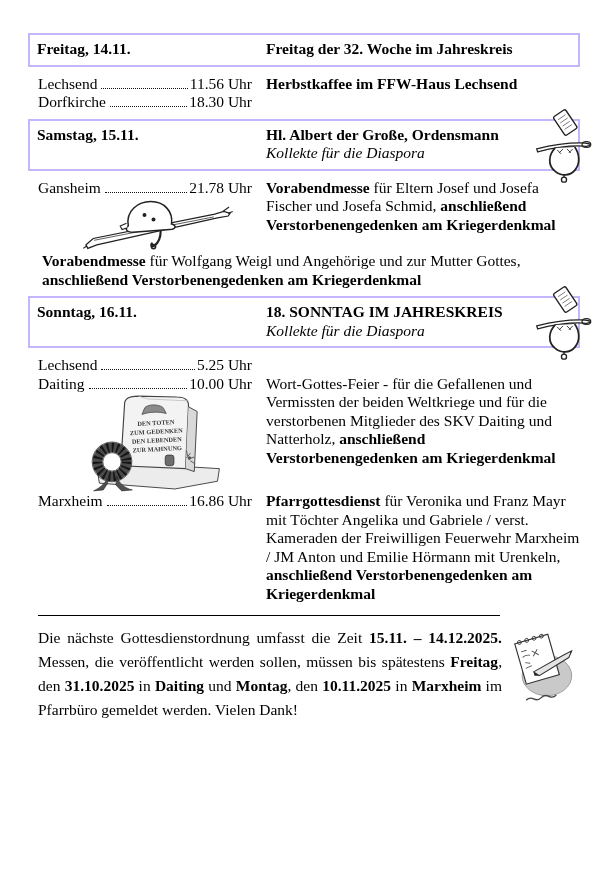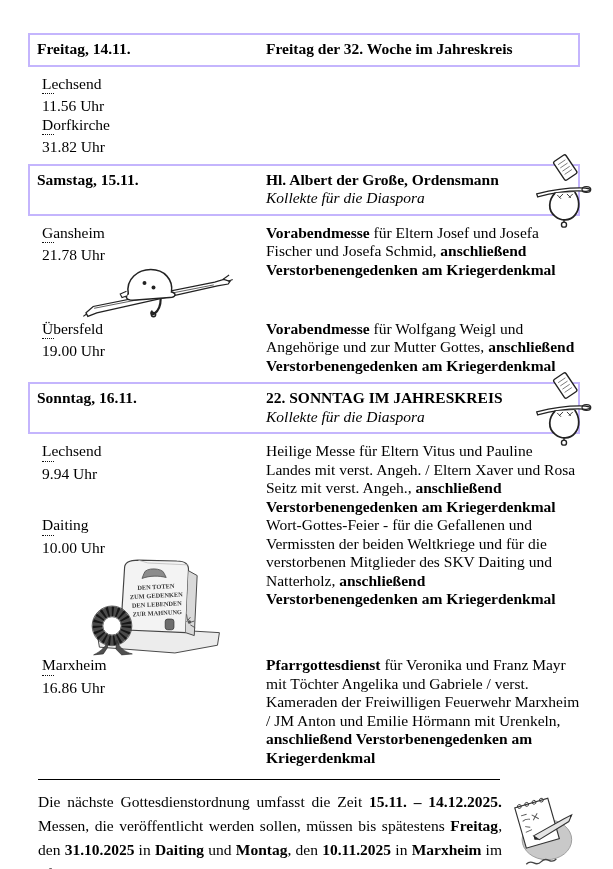--- a/index.html
+++ b/index.html
@@ -11,21 +11,21 @@
   .hdate{width:223px;font-weight:bold;}
   .hmain{flex:1;margin-left:6px;}
   .htitle{font-weight:bold;}
   .hsub{font-style:italic;}
   .section{margin-bottom:7px;}
   .events{margin-top:8px;}
   
   .event{display:flex;align-items:flex-start;}
   .left{width:224px;box-sizing:border-box;padding-left:10px;flex:none;}
   .right{flex:1;margin-left:14px;}
-  .placeline{display:flex;align-items:baseline;flex-direction:column;}
+  .placeline{display:flex;align-items:baseline;}
   .place{white-space:nowrap;}
   .leader{flex:1;border-bottom:1.6px dotted #111;margin:0 2px 3px 4px;min-width:12px;}
   .time{white-space:nowrap;}
   b{font-weight:bold;}
   
   .art-helmet{margin:1px 0 0 40px;}
   .art-grave{margin:1px 0 0 44px;}
   .bag-icon{position:absolute;right:-16px;top:-12px;width:60px;height:76px;}
   
   .footer-rule{margin:12px 0 10px 10px;width:462px;border-top:1.6px solid #000;height:0;}
@@ -49,27 +49,28 @@
     </div>
     <div class="events">
       <div class="event">
         <div class="left">
           <div class="placeline">
             <span class="place">Lechsend</span>
             <span class="leader"></span>
             <span class="time">11.56 Uhr</span>
           </div>
         </div>
+        <div class="right"><b>Herbstkaffee im FFW-Haus Lechsend</b></div>
       </div>
       <div class="event">
         <div class="left">
           <div class="placeline">
             <span class="place">Dorfkirche</span>
             <span class="leader"></span>
-            <span class="time">31.82 Uhr</span>
+            <span class="time">18.30 Uhr</span>
           </div>
         </div>
       </div>
     </div>
   </div>
 
   <div class="section">
     <div class="hbox">
       <div class="hdate">Samstag, 15.11.</div>
       <div class="hmain">
@@ -109,37 +110,30 @@
             <path d="M50 28 l-7 3 l2 4 l6 -2" fill="#fff" stroke="#222" stroke-width="1.2"></path>
             <circle cx="70" cy="19" r="2.2" fill="#222"></circle>
             <circle cx="80" cy="24" r="2.2" fill="#222"></circle>
             <path d="M88 36 C88 44 85 50 81 53 C78 55 76 52 79 50" fill="none" stroke="#222" stroke-width="2.4"></path>
             <circle cx="80" cy="54" r="2.4" fill="none" stroke="#222" stroke-width="1.6"></circle>
           </svg>
         </div>
         <div class="right"><b>Vorabendmesse</b><span> für Eltern Josef und Josefa Fischer und Josefa Schmid,</span><b> anschließend Verstorbenengedenken am Kriegerdenkmal</b></div>
       </div>
       <div class="event">
-        <div class="left">
-          <div class="placeline">
-            <span class="place">Übersfeld</span>
-            <span class="leader"></span>
-            <span class="time">19.00 Uhr</span>
-          </div>
-        </div>
         <div class="right"><b>Vorabendmesse</b><span> für Wolfgang Weigl und Angehörige und zur Mutter Gottes,</span><b> anschließend Verstorbenengedenken am Kriegerdenkmal</b></div>
       </div>
     </div>
   </div>
 
   <div class="section">
     <div class="hbox">
       <div class="hdate">Sonntag, 16.11.</div>
       <div class="hmain">
-        <div class="htitle">22. SONNTAG IM JAHRESKREIS</div>
+        <div class="htitle">18. SONNTAG IM JAHRESKREIS</div>
         <div class="hsub">Kollekte für die Diaspora</div>
       </div>
       <svg class="bag-icon" viewBox="0 0 60 78">
         <g transform="rotate(-34 32 14)">
           <rect x="24" y="2" width="15" height="23" rx="2" fill="#fff" stroke="#222" stroke-width="1.4"></rect>
           <path d="M27 7h9M27 11h9M27 15h9M27 19h9" stroke="#777" stroke-width="0.9" fill="none"></path>
         </g>
         <path d="M2 41 Q30 34 52 35 L57 36 Q56 39 50 38 Q30 37 3 44 Z" fill="#fff" stroke="#222" stroke-width="1.3"></path>
         <ellipse cx="53" cy="36.5" rx="4.5" ry="3" fill="none" stroke="#222" stroke-width="1.2"></ellipse>
         <path d="M21 40 L41 39" stroke="#222" stroke-width="1.6"></path>
@@ -148,24 +142,23 @@
         <path d="M30 67 L30 70" stroke="#222" stroke-width="1.4"></path>
         <circle cx="30" cy="72.5" r="2.6" fill="#fff" stroke="#222" stroke-width="1.4"></circle>
       </svg>
     </div>
     <div class="events">
       <div class="event">
         <div class="left">
           <div class="placeline">
             <span class="place">Lechsend</span>
             <span class="leader"></span>
-            <span class="time">9.94 Uhr</span>
-          </div>
-        </div>
-        <div class="right"><span>Heilige Messe für Eltern Vitus und Pauline Landes mit verst. Angeh. / Eltern Xaver und Rosa Seitz mit verst. Angeh.,</span><b> anschließend Verstorbenengedenken am Kriegerdenkmal</b></div>
+            <span class="time">5.25 Uhr</span>
+          </div>
+        </div>
       </div>
       <div class="event">
         <div class="left">
           <div class="placeline">
             <span class="place">Daiting</span>
             <span class="leader"></span>
             <span class="time">10.00 Uhr</span>
           </div>
 
           <svg class="art-grave" width="150" height="98" viewBox="0 0 155 101">

